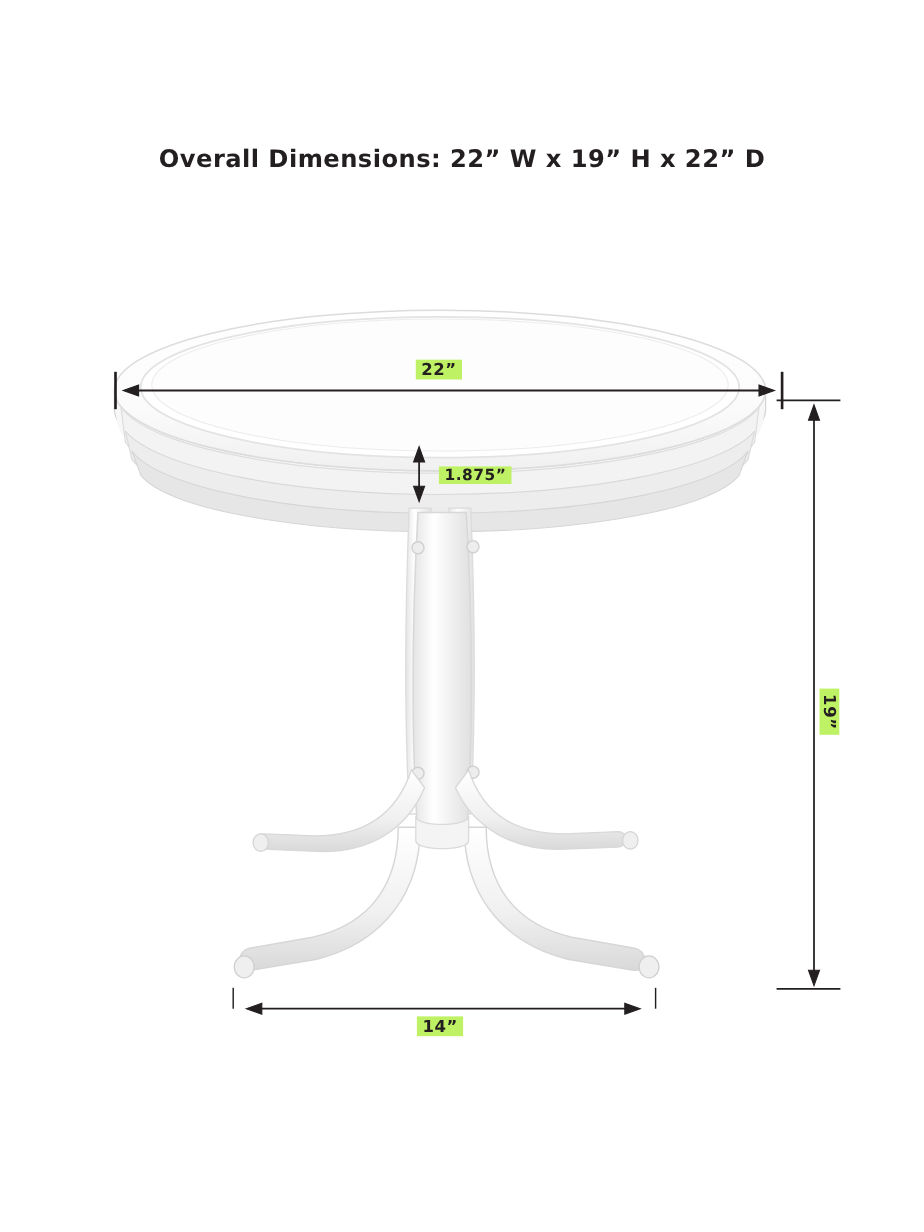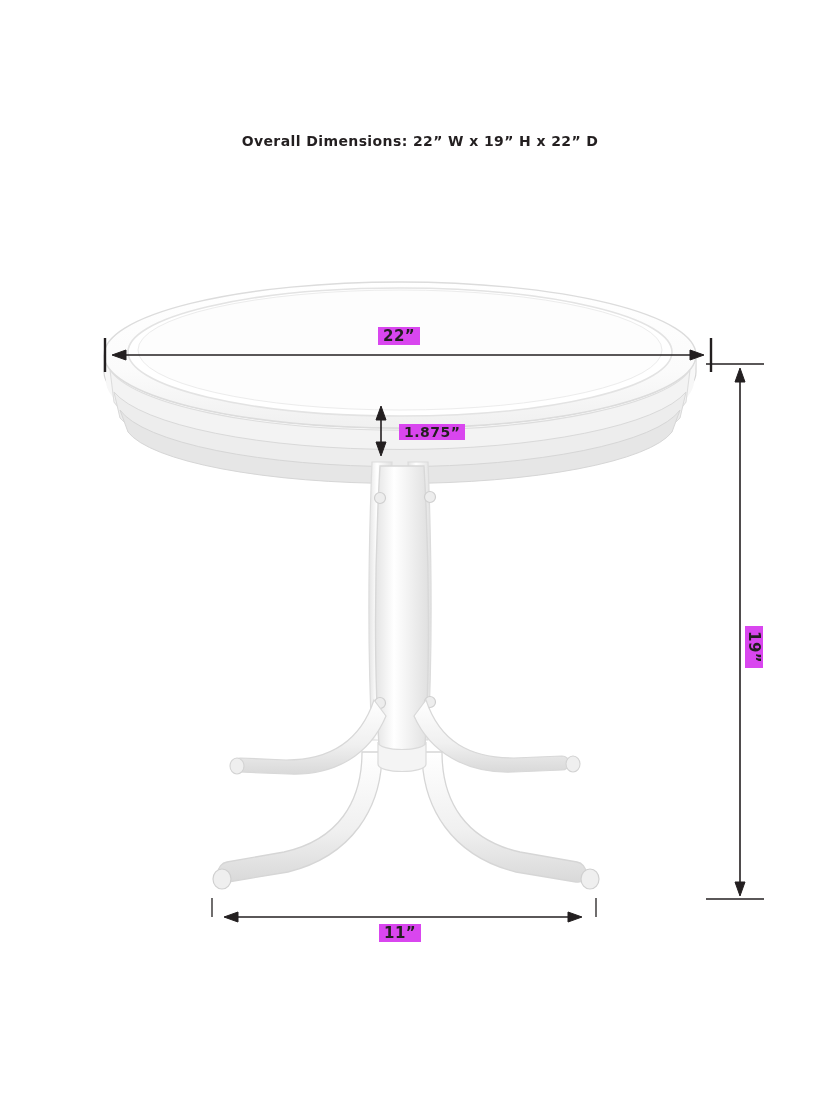--- a/index.html
+++ b/index.html
@@ -21,21 +21,21 @@
     inset: 0;
   }
 
   
   .title {
     position: absolute;
     top: 133px;
     left: 0;
     width: 840px;
     text-align: center;
-    font-size: 14px;
+    font-size: 22px;
     font-weight: 700;
     letter-spacing: 0.4px;
     color: #231f20;
     white-space: nowrap;
   }
 
   
   .stage {
     position: absolute;
     top: 0;
@@ -48,21 +48,21 @@
   }
 
   
   .dim-label {
     position: absolute;
     font-size: 15px;
     font-weight: 700;
     color: #231f20;
     letter-spacing: 0.5px;
     white-space: nowrap;
-    background: #d946ef;
+    background: #bef264;
     padding: 0 5px;
   }
   .dim-width-top {
     top: 327px;
     left: 378px;
   }
   .dim-apron {
     top: 424px;
     left: 399px;
     font-size: 14px;
@@ -180,17 +180,17 @@
         <polygon points="740,368 735,382 745,382"></polygon>
         <polygon points="740,896 735,882 745,882"></polygon>
       </g>
     </svg>
   </div>
 
   <div class="dim-label dim-width-top">22”</div>
 
   <div class="dim-label dim-apron">1.875”</div>
 
-  <div class="dim-label dim-base">11”</div>
+  <div class="dim-label dim-base">14”</div>
 
   <div class="dim-label dim-height">19”</div>
 
 </div>
 
 </body></html>

